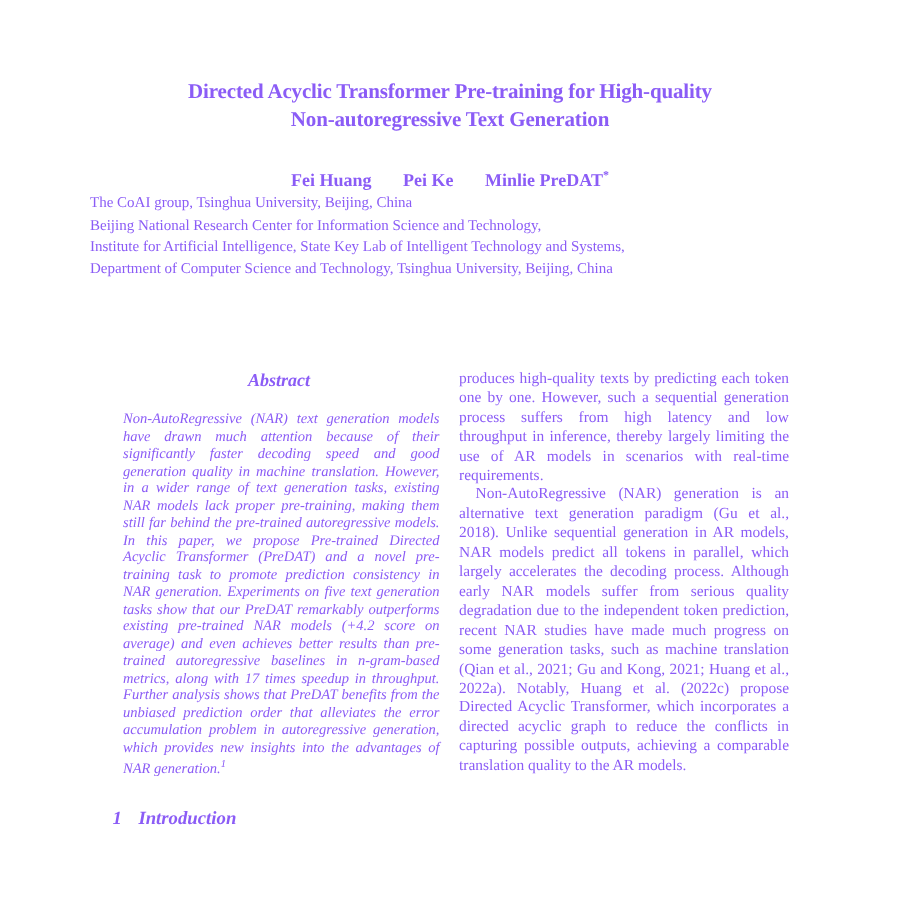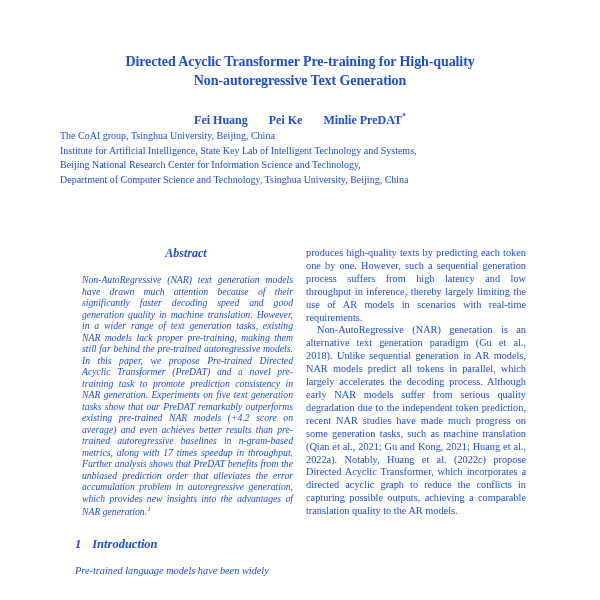--- a/index.html
+++ b/index.html
@@ -7,21 +7,21 @@
     padding: 0;
     background: #ffffff;
   }
   .page {
     position: relative;
     width: 600px;
     height: 600px;
     background: #ffffff;
     overflow: hidden;
     font-family: "Liberation Serif", "DejaVu Serif", serif;
-    color: #1d4ed8;
+    color: #8b5cf6;
     border-radius: 14px;
   }
   
   .title-block {
     position: absolute;
     top: 52px;
     left: 80px;
     width: 440px;
     text-align: center;
   }
@@ -117,33 +117,32 @@
   </div>
 
   <div class="authors-line">
     <span class="author-name"><span>Fei Huang</span></span>
     <span class="author-name"><span>Pei Ke</span></span>
     <span class="author-name"><span>Minlie PreDAT</span><sup class="author-marker">*</sup></span>
   </div>
 
   <div class="affiliations">
     <div>The CoAI group, Tsinghua University, Beijing, China</div>
+    <div>Beijing National Research Center for Information Science and Technology,</div>
     <div>Institute for Artificial Intelligence, State Key Lab of Intelligent Technology and Systems,</div>
-    <div>Beijing National Research Center for Information Science and Technology,</div>
     <div>Department of Computer Science and Technology, Tsinghua University, Beijing, China</div>
   </div>
 
 
   <div class="col-left">
     <div class="abstract-heading">Abstract</div>
     <p class="abstract-body"><span>Non-AutoRegressive (NAR) text generation models have drawn much attention because of their significantly faster decoding speed and good generation quality in machine translation. However, in a wider range of text generation tasks, existing NAR models lack proper pre-training, making them still far behind the pre-trained autoregressive models. In this paper, we propose Pre-trained Directed Acyclic Transformer (PreDAT) and a novel pre-training task to promote prediction consistency in NAR generation. Experiments on five text generation tasks show that our PreDAT remarkably outperforms existing pre-trained NAR models (+4.2 score on average) and even achieves better results than pre-trained autoregressive baselines in n-gram-based metrics, along with 17 times speedup in throughput. Further analysis shows that PreDAT benefits from the unbiased prediction order that alleviates the error accumulation problem in autoregressive generation, which provides new insights into the advantages of NAR generation.</span><sup class="footnote-marker">1</sup></p>
     <div class="section-heading">
       <span class="section-number">1</span><span>Introduction</span>
     </div>
-    <p class="body-par">Pre-trained language models have been widely</p>
   </div>
 
   <div class="col-right">
     <p class="body-par">produces high-quality texts by predicting each token one by one. However, such a sequential generation process suffers from high latency and low throughput in inference, thereby largely limiting the use of AR models in scenarios with real-time requirements.</p>
     <p class="body-par indented">Non-AutoRegressive (NAR) generation is an alternative text generation paradigm (Gu et al., 2018). Unlike sequential generation in AR models, NAR models predict all tokens in parallel, which largely accelerates the decoding process. Although early NAR models suffer from serious quality degradation due to the independent token prediction, recent NAR studies have made much progress on some generation tasks, such as machine translation (Qian et al., 2021; Gu and Kong, 2021; Huang et al., 2022a). Notably, Huang et al. (2022c) propose Directed Acyclic Transformer, which incorporates a directed acyclic graph to reduce the conflicts in capturing possible outputs, achieving a comparable translation quality to the AR models.</p>
   </div>
 
 </div>
 
 </body></html>

